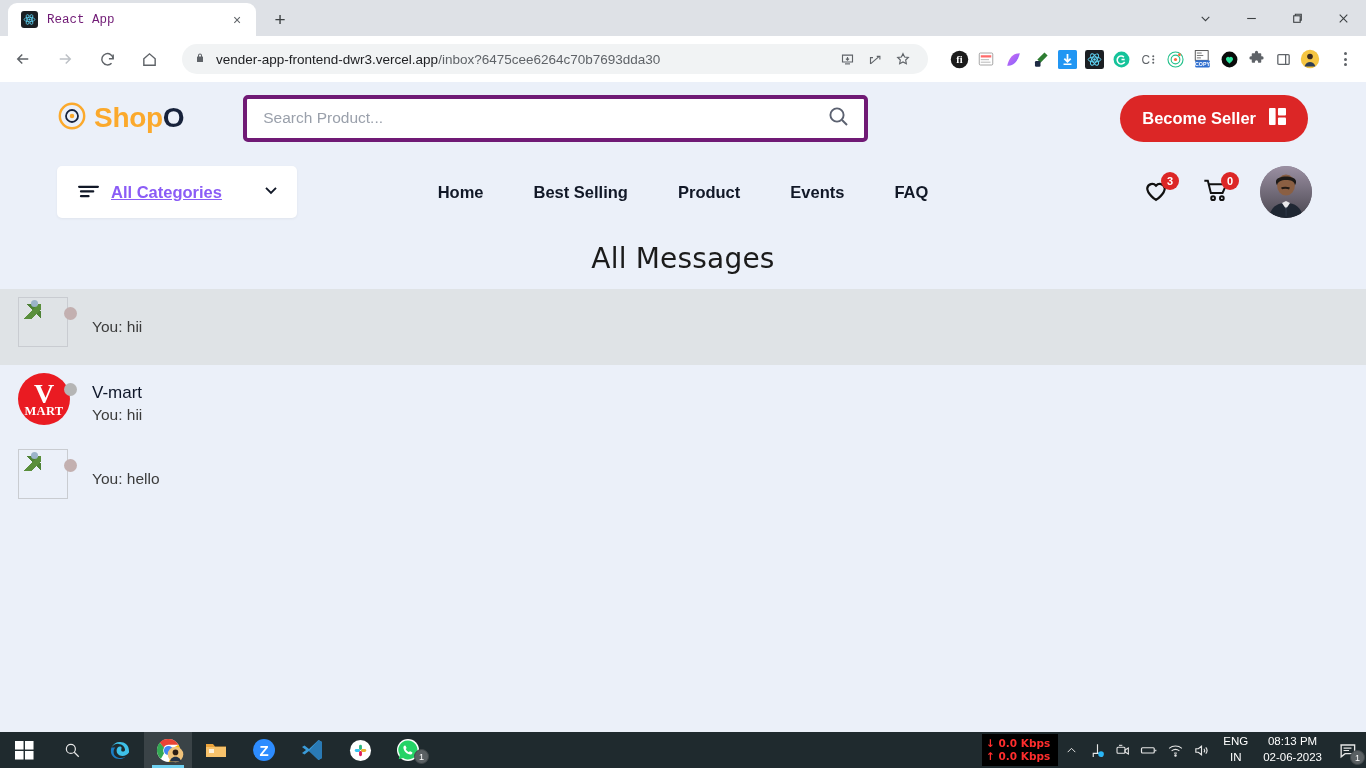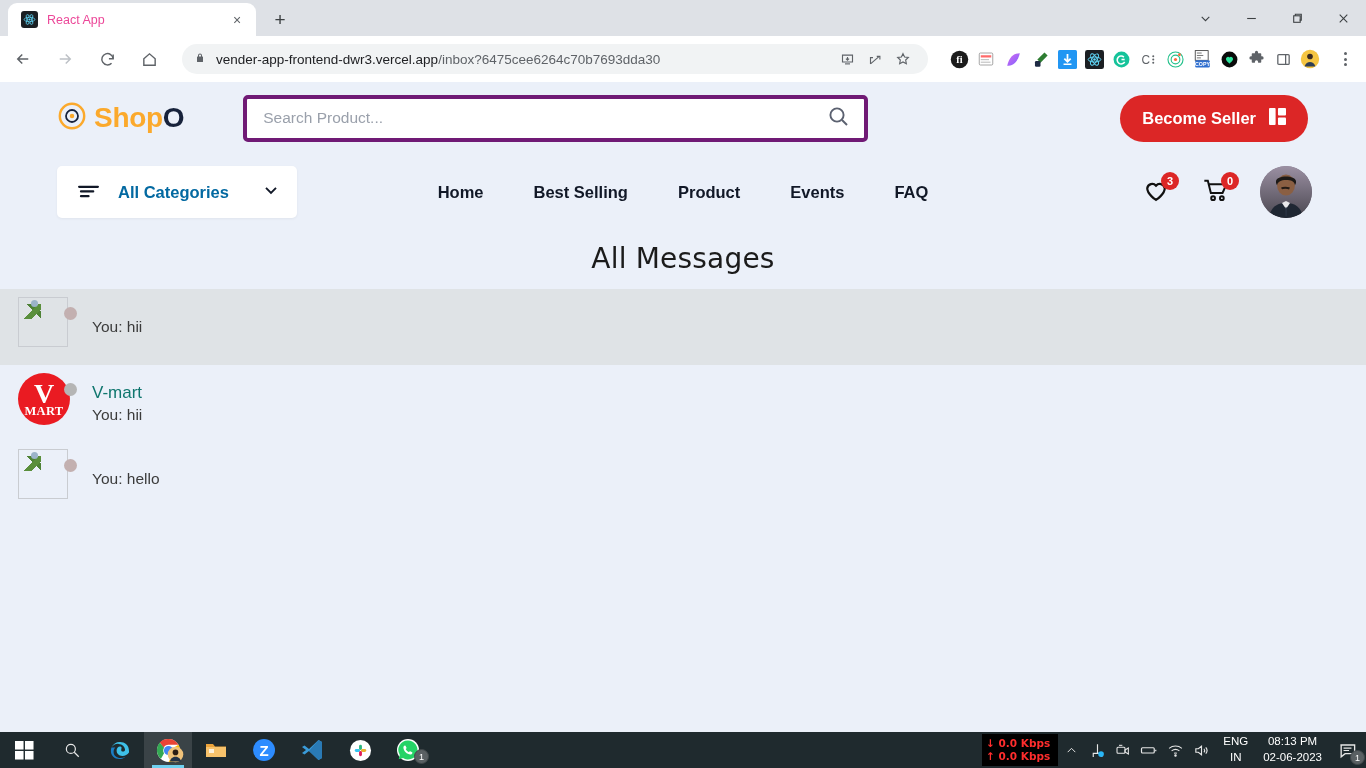--- a/index.html
+++ b/index.html
@@ -21,22 +21,22 @@
     display: flex; align-items: center; gap: 9px;
     padding: 0 10px 0 13px; margin-left: 8px;
     position: relative;
   }
   .tab-favicon {
     width: 17px; height: 17px; border-radius: 3px;
     background: #1b1f23; flex: none;
     display: flex; align-items: center; justify-content: center;
   }
   .tab-title {
-    flex: 1; font-size: 12.5px; color: #ec4899;
-    white-space: nowrap; overflow: hidden; text-overflow: ellipsis;
+    flex: 1; font-size: 12.5px; color: #701a75;
+    white-space: nowrap; overflow: hidden; text-overflow: ellipsis; font-family: Liberation Mono, monospace;
   }
   .tab-close {
     width: 18px; height: 18px; flex: none;
     display: flex; align-items: center; justify-content: center;
     color: #5f6368; font-size: 14px; line-height: 1;
   }
   .new-tab {
     width: 28px; height: 28px; margin-left: 10px; margin-bottom: 3px;
     display: flex; align-items: center; justify-content: center;
     color: #3c4043; font-size: 19px; line-height: 1;
@@ -125,21 +125,21 @@
   .nav-bar {
     height: 76px; display: flex; align-items: center;
     padding: 0 54px 0 57px; position: relative;
   }
   .categories-box {
     width: 240px; height: 52px; background: #fff; border-radius: 5px;
     display: flex; align-items: center; padding: 0 16px 0 21px;
     box-shadow: 0 1px 3px rgba(0,0,0,.05);
   }
   .categories-label {
-    font-size: 16.5px; font-weight: 700; color: #0369a1; margin-left: 19px;
+    font-size: 16.5px; font-weight: 700; color: #8b5cf6; margin-left: 12px; text-decoration: underline;
   }
   .cat-chevron { margin-left: auto; color: #111827; }
 
   .nav-links {
     position: absolute; left: 50%; transform: translateX(-50%);
     display: flex; align-items: center; gap: 50px;
   }
   .nav-link {
     font-size: 16.5px; font-weight: 700; color: #111827;
     white-space: nowrap;
@@ -203,21 +203,21 @@
   }
   .vmart-v { font-size: 28px; font-weight: 700; }
   .vmart-mart { font-size: 12.5px; font-weight: 700; letter-spacing: 0.3px; }
   .status-dot {
     position: absolute; right: 1px; top: 10px;
     width: 13px; height: 13px; border-radius: 50%;
     background: #c3b0b0;
   }
   .status-dot.gray { background: #b5b5b5; }
   .conv-body { margin-left: 14px; display: flex; flex-direction: column; justify-content: center; gap: 3px; }
-  .conv-name { font-size: 17px; color: #0f766e; }
+  .conv-name { font-size: 17px; color: #0f172a; }
   .conv-preview { font-size: 15.5px; color: #3b3b3b; }
 
   
   .taskbar {
     height: 36px; background: #1f2a2e;
     display: flex; align-items: center; position: relative;
   }
   .tb-item {
     width: 48px; height: 36px; flex: none;
     display: flex; align-items: center; justify-content: center;

